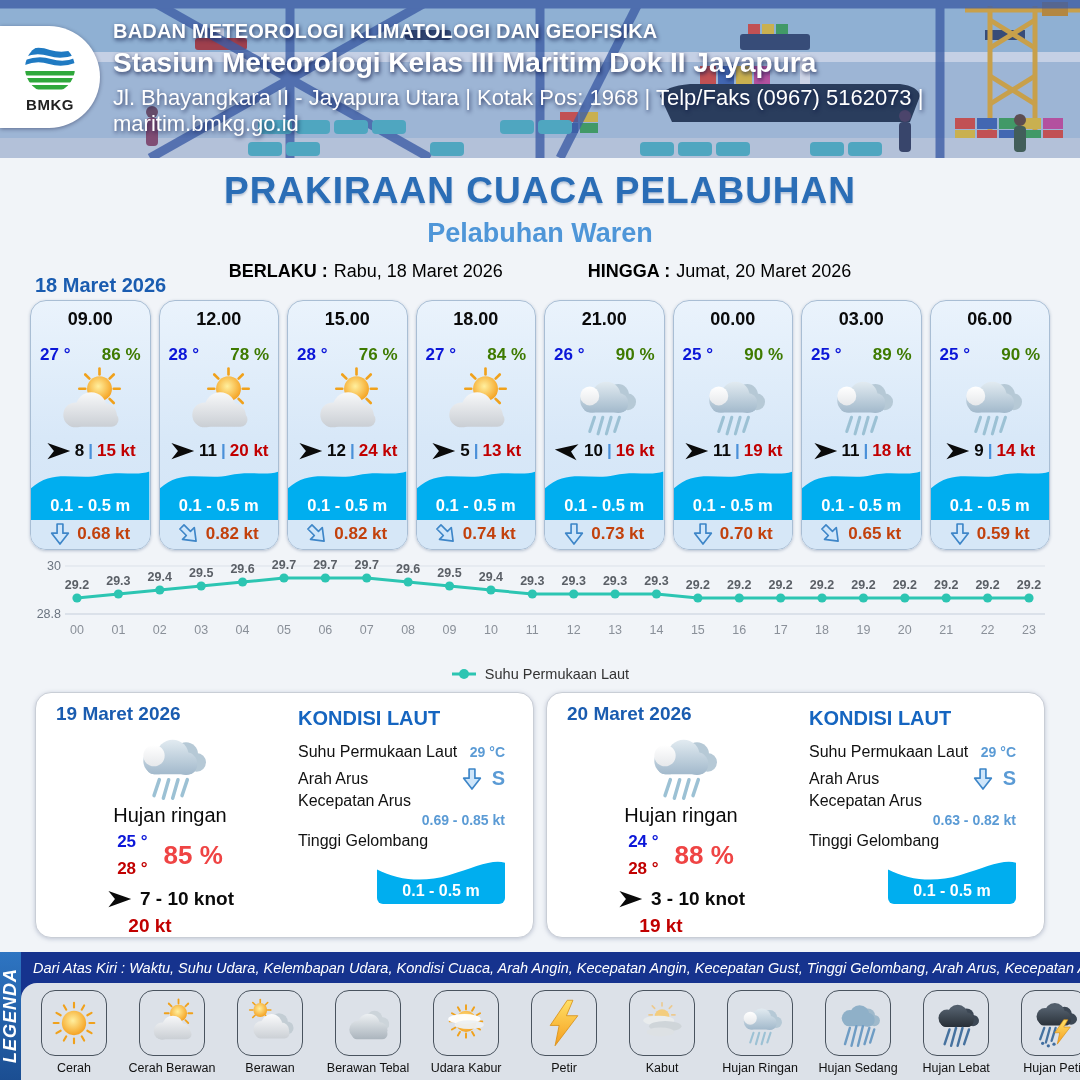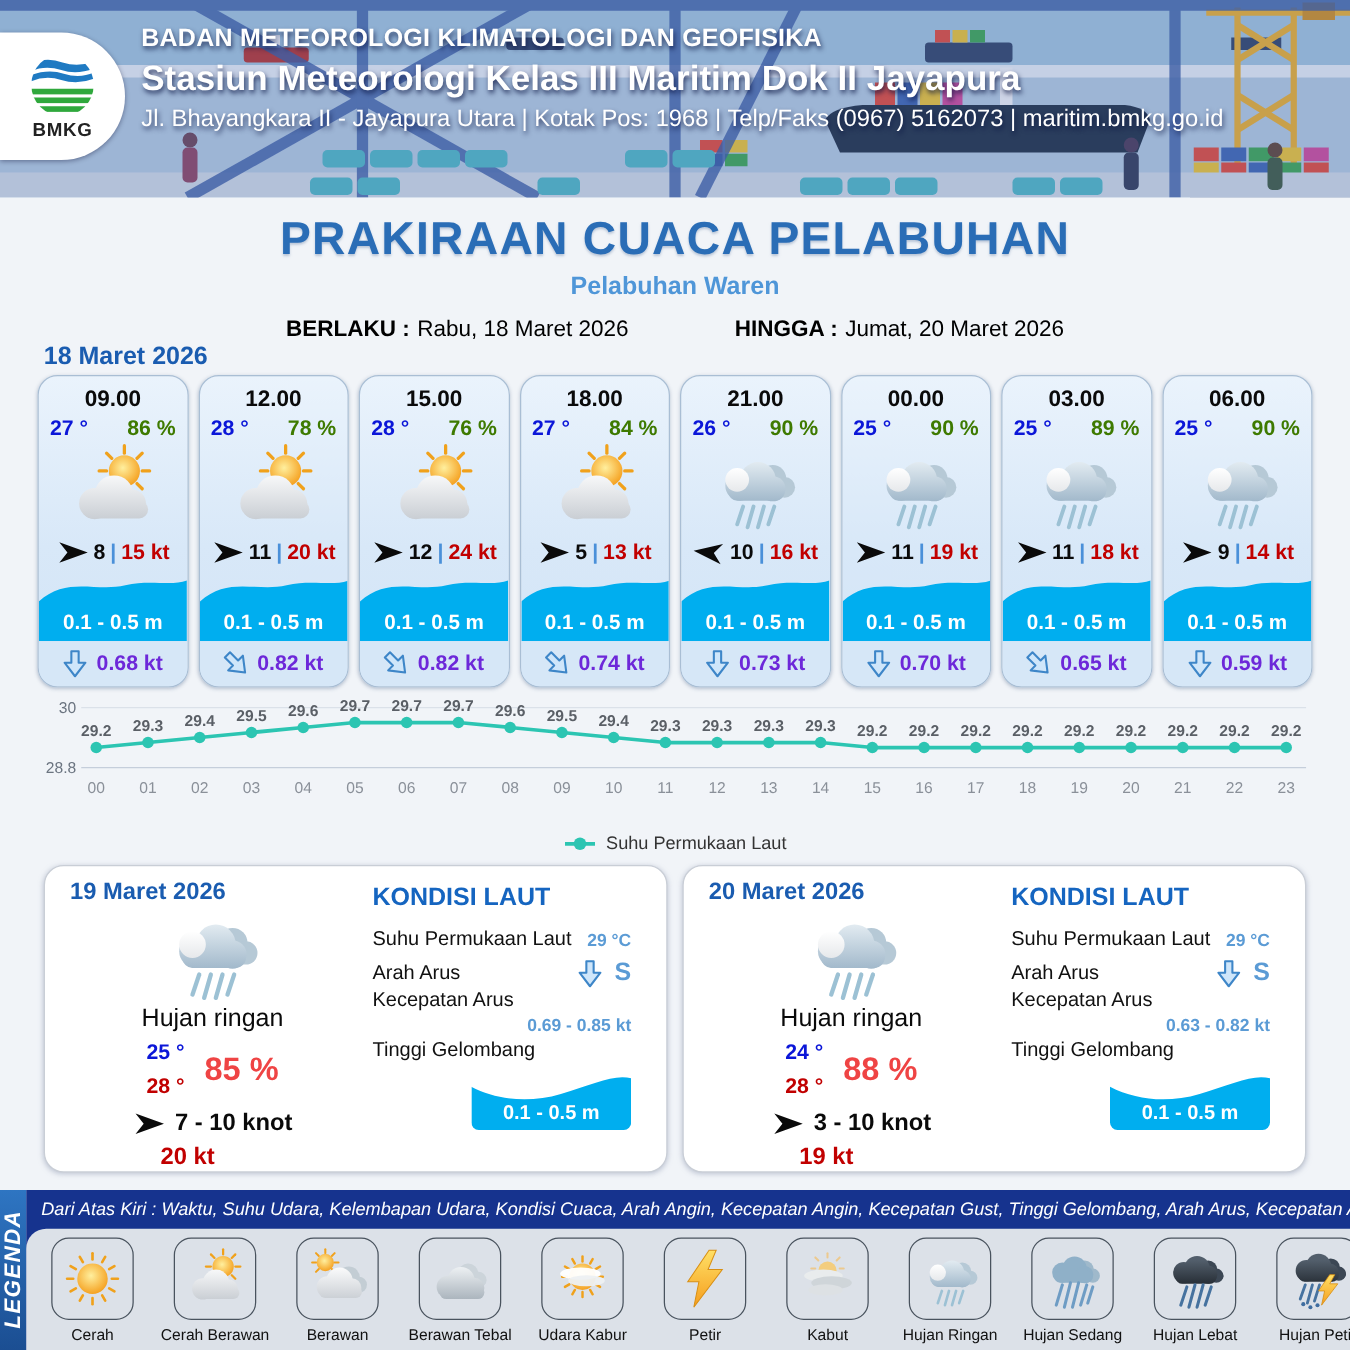--- a/index.html
+++ b/index.html
@@ -5,62 +5,62 @@
   html,body{margin:0;padding:0;background:#e8ecf1;}
   .page{position:relative;width:1080px;height:1080px;background:#f1f4f8;overflow:hidden;
         font-family:"Liberation Sans",sans-serif;color:#111;}
 
   
   .header{position:absolute;top:0;left:0;width:1080px;height:158px;overflow:hidden;}
   .header svg.scene{position:absolute;top:0;left:0;}
   .h-text{position:absolute;left:113px;top:20px;color:#fff;text-shadow:1px 2px 4px rgba(5,15,60,.75);}
   .h-agency{font-size:20px;font-weight:bold;letter-spacing:.2px;}
   .h-station{font-size:28px;font-weight:bold;margin-top:4px;}
-  .h-address{font-size:19px;margin-top:6px;}
+  .h-address{font-size:22px;margin-top:6px;}
   .logo{position:absolute;left:0;top:26px;width:100px;height:102px;background:#fff;
         border-radius:0 51px 51px 0;box-shadow:0 1px 4px rgba(0,0,40,.4);
         display:flex;flex-direction:column;align-items:center;justify-content:center;}
   .logo-text{font-size:15px;font-weight:bold;color:#222;letter-spacing:.5px;margin-top:1px;}
 
   
   .title-block{position:absolute;top:170px;left:0;width:1080px;text-align:center;}
   .t-main{font-size:37px;font-weight:800;color:#2a6db6;letter-spacing:1px;
           text-shadow:0 2px 2px rgba(140,160,190,.55);}
-  .t-sub{font-size:20px;font-weight:bold;color:#4f96d8;margin-top:6px;}
+  .t-sub{font-size:27px;font-weight:bold;color:#4f96d8;margin-top:6px;}
   .t-valid{display:flex;justify-content:center;gap:85px;margin-top:12px;font-size:18px;color:#000;}
   .t-valid b{font-weight:bold;margin-right:6px;}
 
   
   .f-date{position:absolute;top:274px;left:35px;font-size:20px;font-weight:bold;color:#1a5cb0;}
 
   
   .cards{position:absolute;top:300px;left:30px;right:30px;height:250px;display:flex;gap:8px;}
   .card{flex:1;background:linear-gradient(180deg,#eaf3fc 0%,#d8e8f8 55%,#d3e4f6 100%);
         border:1px solid #a9bed4;border-radius:16px;overflow:hidden;
         box-shadow:0 1px 3px rgba(110,130,160,.45);display:flex;flex-direction:column;position:relative;}
   .c-time{text-align:center;font-size:18px;font-weight:bold;color:#0a0a0a;margin-top:8px;}
-  .c-th{display:flex;justify-content:space-between;padding:0 9px;margin-top:3px;font-size:17px;font-weight:bold;}
+  .c-th{display:flex;justify-content:space-between;padding:0 9px;margin-top:15px;font-size:17px;font-weight:bold;}
   .c-temp{color:#0b16d8;}
   .c-hum{color:#3e7a00;}
   .c-icon{flex:1;display:flex;align-items:center;justify-content:center;}
   .c-icon svg{width:76px;height:76px;}
   .c-wind{display:flex;align-items:center;justify-content:center;gap:4px;height:28px;margin-bottom:2px;}
   .wind-arrow svg{width:26px;height:20px;display:block;}
   .wind-arrow[data-dir="left"] svg{transform:rotate(187deg);}
   .c-ws{font-size:17px;font-weight:bold;color:#0a0a0a;}
   .c-div{font-size:17px;font-weight:bold;color:#4a90d9;}
   .c-gust{font-size:17px;font-weight:bold;color:#c10000;}
   .c-wave{position:relative;height:56px;flex:none;}
   .c-wave svg{position:absolute;inset:0;width:100%;height:100%;}
   .c-wave-text{position:absolute;bottom:5px;width:100%;text-align:center;color:#fff;
                font-size:16.5px;font-weight:bold;}
   .c-cur{height:40px;display:flex;align-items:center;justify-content:center;gap:7px;background:#d6e7f7;}
   .cur-arrow svg{width:20px;height:26px;display:block;}
   .cur-arrow[data-dir="down-right"] svg{transform:rotate(-45deg);}
-  .c-cv{font-size:17px;font-weight:bold;color:#6d28d9;}
+  .c-cv{font-size:17px;font-weight:bold;color:#c2410c;}
 
   
   .chart-wrap{position:absolute;top:556px;left:35px;width:1010px;height:132px;}
   .chart-legend{display:flex;justify-content:center;align-items:center;gap:8px;margin-top:6px;
                 font-size:14.5px;color:#333;}
   .chart-legend svg{width:26px;height:12px;}
 
   
   .panels{position:absolute;top:692px;left:35px;right:35px;height:246px;display:flex;gap:12px;}
   .panel{flex:1;background:#fff;border:1px solid #c9ced6;border-radius:16px;

